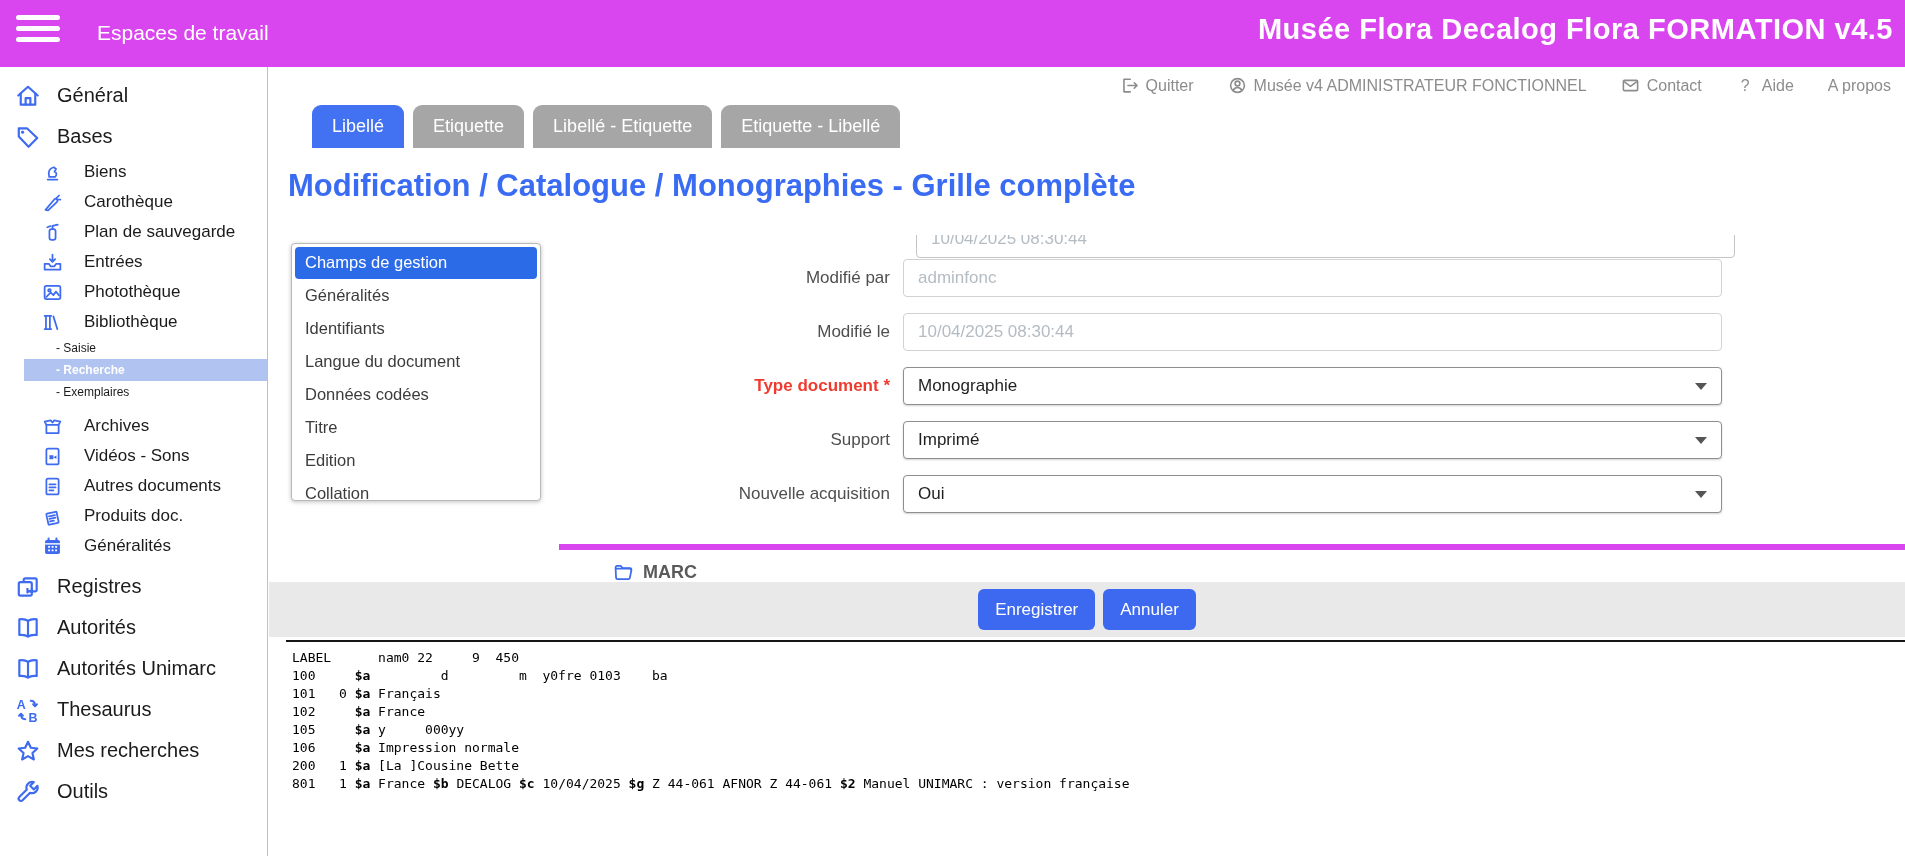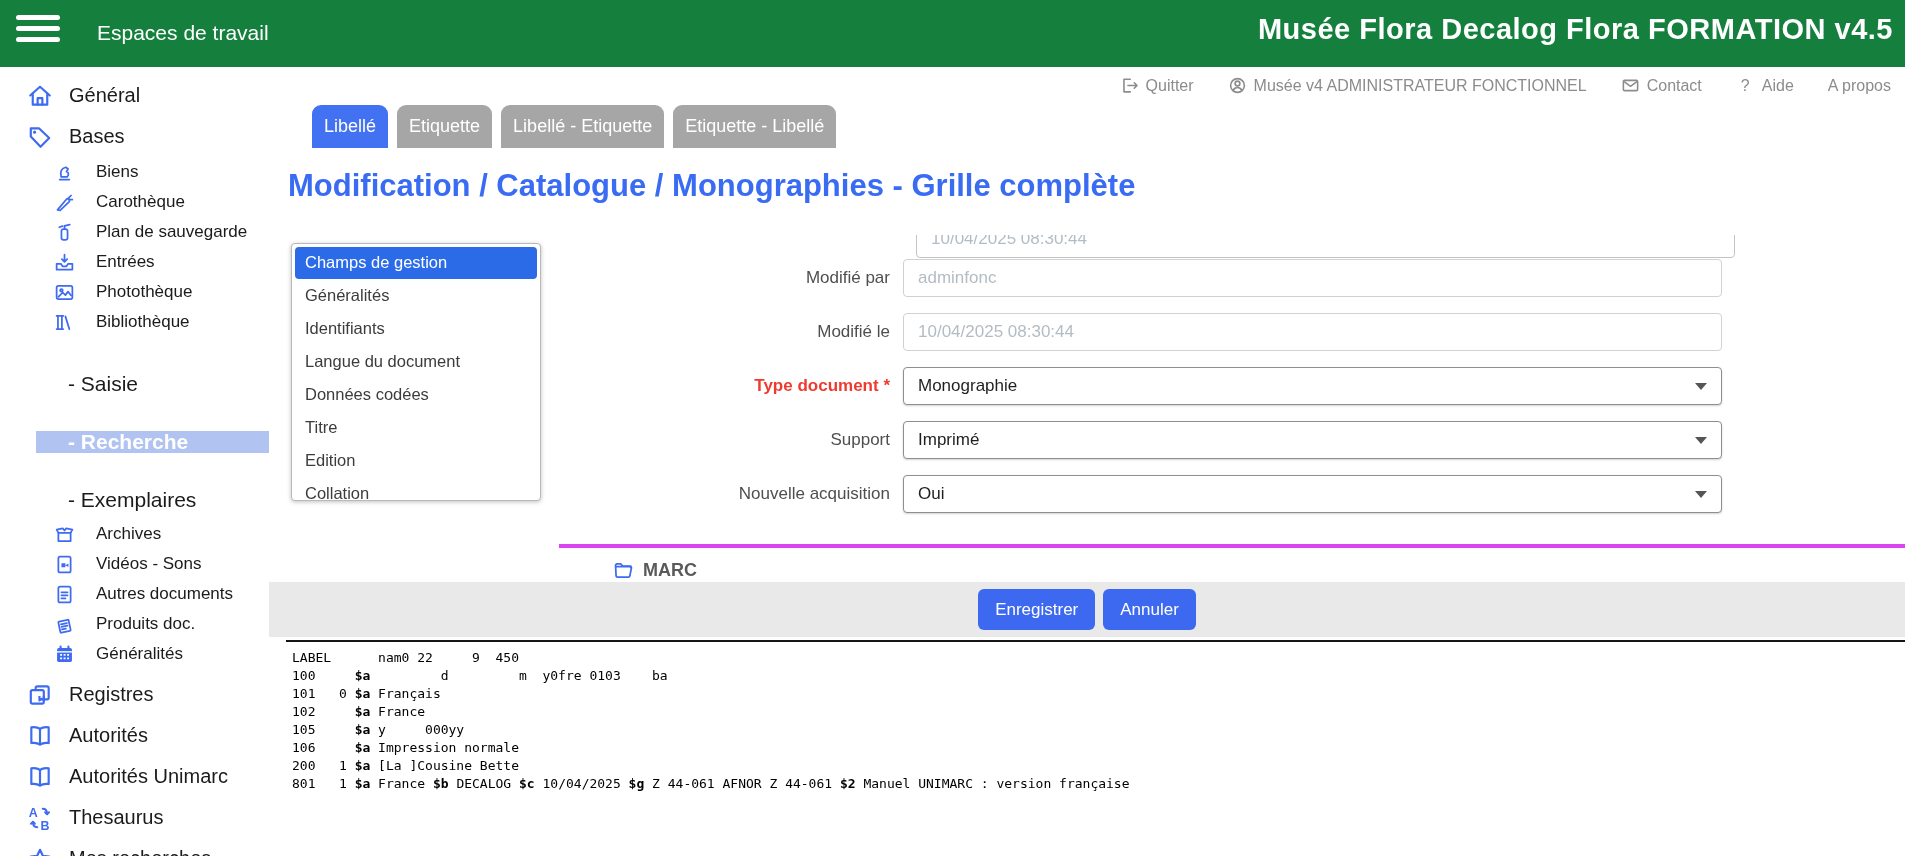--- a/index.html
+++ b/index.html
@@ -1,51 +1,51 @@
 <!DOCTYPE html>
 <html><head>
 <meta charset="utf-8">
 <style>
   * { margin:0; padding:0; box-sizing:border-box; }
   html,body { width:1905px; height:856px; overflow:hidden; background:#fff;
               font-family:"Liberation Sans", sans-serif; }
   .stage { position:relative; width:1905px; height:856px; }
 
   
-  .topbar { position:absolute; top:0; left:0; right:0; height:67px; background:#15803d; }
+  .topbar { position:absolute; top:0; left:0; right:0; height:67px; background:#d946ef; }
   .burger { position:absolute; top:15px; left:16px; width:44px; height:37px; cursor:pointer; }
   .burger i { display:block; height:5px; background:#fff; border-radius:3px; margin-bottom:6px; }
   .ws-label { position:absolute; top:21px; left:97px; color:#fff; font-size:21px; }
   .app-title { position:absolute; top:13px; right:12px; color:#fff; font-size:29px; font-weight:bold; letter-spacing:.5px; }
 
   
-  .sidebar { position:absolute; top:67px; left:12px; width:268px; bottom:0; background:#fff;
+  .sidebar { position:absolute; top:67px; left:0; width:268px; bottom:0; background:#fff;
              border-right:1px solid #c0c0c0; padding-top:8px; }
   .s-item { display:flex; align-items:center; color:#1b1b1b; cursor:pointer; white-space:nowrap; }
   .lvl-1 { height:41px; font-size:20px; }
   .lvl-1 .s-icon { width:26px; height:26px; margin-left:15px; margin-right:16px; flex:none; }
   .lvl-2 { height:30px; font-size:17px; }
   .lvl-2 .s-icon { width:21px; height:21px; margin-left:42px; margin-right:21px; flex:none; }
-  .lvl-3 { height:22px; font-size:21px; margin-left:24px; padding-left:32px;margin-top:36px; }
+  .lvl-3 { height:22px; font-size:12px; margin-left:24px; padding-left:32px; }
   .lvl-3.is-active { background:#b1c3f1; color:#fff; font-weight:bold; }
   .sidebar div.s-item:nth-of-type(12) { margin-top:8px; }
   .sidebar div.s-item:nth-of-type(17) { margin-top:5px; }
   .s-icon { color:#3e6bf0; }
   .s-icon svg, .h-icon svg, .m-icon svg { width:100%; height:100%; display:block; }
 
   
   .content { position:absolute; top:67px; left:269px; right:0; bottom:0; background:#fff; overflow:hidden; }
 
   .header-links { position:absolute; top:9px; right:14px; display:flex; gap:34px; align-items:center;
                   color:#8c8c8c; font-size:16px; }
   .h-link { display:flex; align-items:center; gap:7px; cursor:pointer; white-space:nowrap; }
   .h-icon { width:19px; height:19px; color:#8c8c8c; flex:none; }
 
   .tabs { position:absolute; top:38px; left:43px; display:flex; gap:9px; }
-  .tab { height:43px; padding:0 12px; display:flex; align-items:center; background:#a6a6a6; color:#fff;
+  .tab { height:43px; padding:0 20px; display:flex; align-items:center; background:#a6a6a6; color:#fff;
          font-size:18px; border-radius:9px 9px 0 0; cursor:pointer; white-space:nowrap; }
   .tab.is-active { background:#4271f2; }
 
   .page-title { position:absolute; top:101px; left:19px; font-size:31px; color:#3a6cf3; }
 
   .groups-box { position:absolute; top:176px; left:22px; width:250px; height:258px; background:#fff;
                 border:1px solid #b9b9b9; border-radius:4px; box-shadow:0 1px 4px rgba(0,0,0,.25);
                 overflow:hidden; padding-top:3px; }
   .g-item { height:32px; line-height:30px; margin:0 3px 1px 3px; padding-left:10px; font-size:16.5px;
             color:#3c3c3c; border-radius:4px; cursor:pointer; white-space:nowrap; overflow:hidden; }
@@ -62,21 +62,21 @@
              background:#fff; display:flex; align-items:center; padding:0 40px 0 14px; }
   .is-disabled .f-input { border-color:#d2d2d2; }
   .type-select .f-input { border-color:#8f8f8f; box-shadow:0 1px 2px rgba(0,0,0,.18);text-align:right; }
   .f-value { font-size:17px; color:#1f1f1f; white-space:nowrap; }
   .is-disabled .f-value { color:#b4bcc3; }
   .caret { position:absolute; right:14px; top:15px; width:0; height:0; border-left:6px solid transparent;
            border-right:6px solid transparent; border-top:7px solid #555; }
   .form-row:not(.type-select) .caret { display:none; }
 
   
-  .marc-panel { position:absolute; top:477px; left:290px; right:0; border-top:4px solid #d946ef; }
+  .marc-panel { position:absolute; top:477px; left:290px; right:0; border-top:6px solid #d946ef; }
   .marc-head { display:flex; align-items:center; gap:9px; padding:12px 0 0 54px; cursor:pointer; }
   .m-icon { width:21px; height:21px; color:#3e6bf0; flex:none; }
   .marc-title { font-size:18px; font-weight:bold; color:#5a5a5a; }
 
   
   .btnbar { position:absolute; top:515px; left:0; right:0; height:55px; background:#e9e9e9;
             display:flex; justify-content:center; gap:8px; padding-top:7px; }
   .btn { height:41px; padding:0 17px; background:#3d68f0; color:#fff; border:none; border-radius:6px;
          font-size:17px; font-family:inherit; cursor:pointer; }
 

